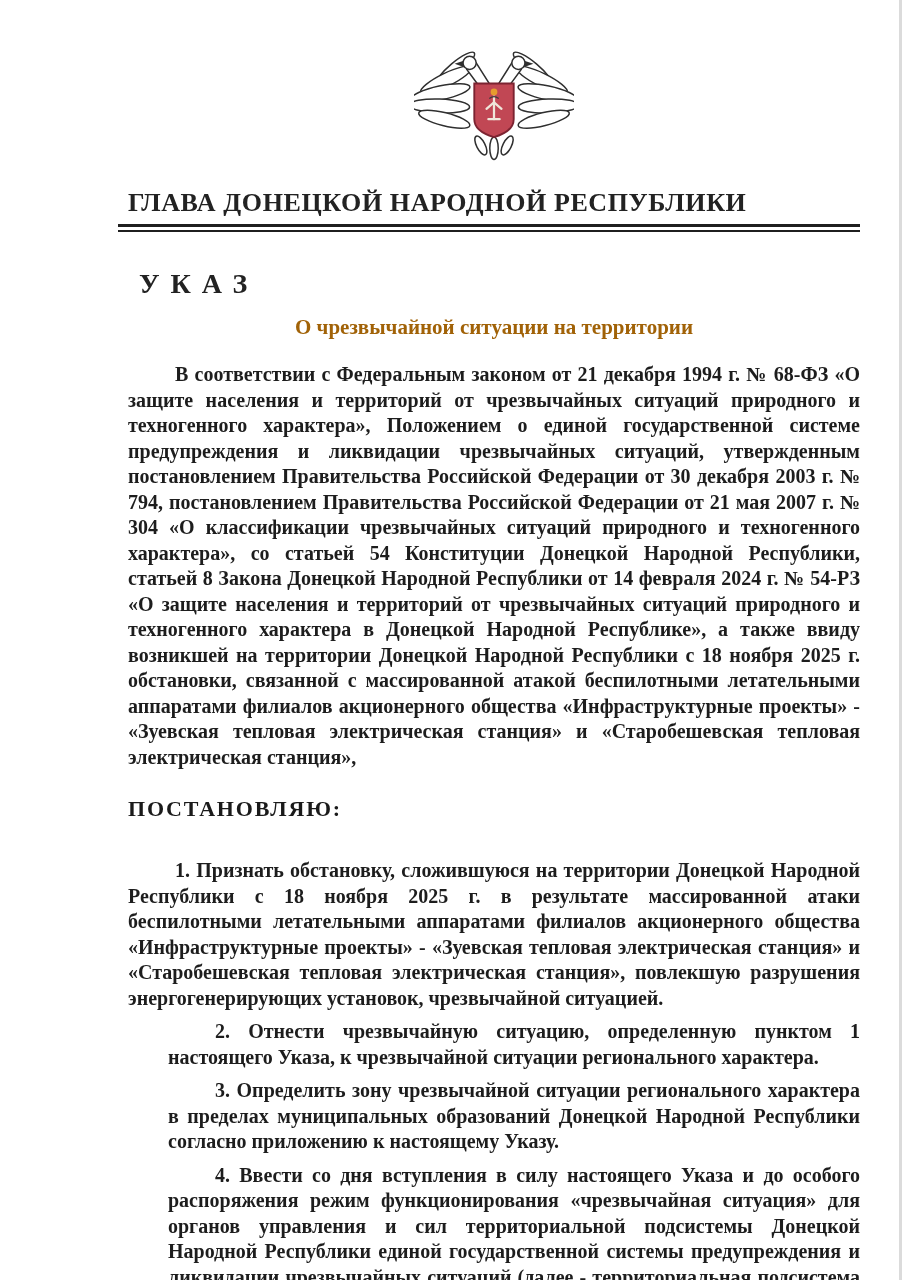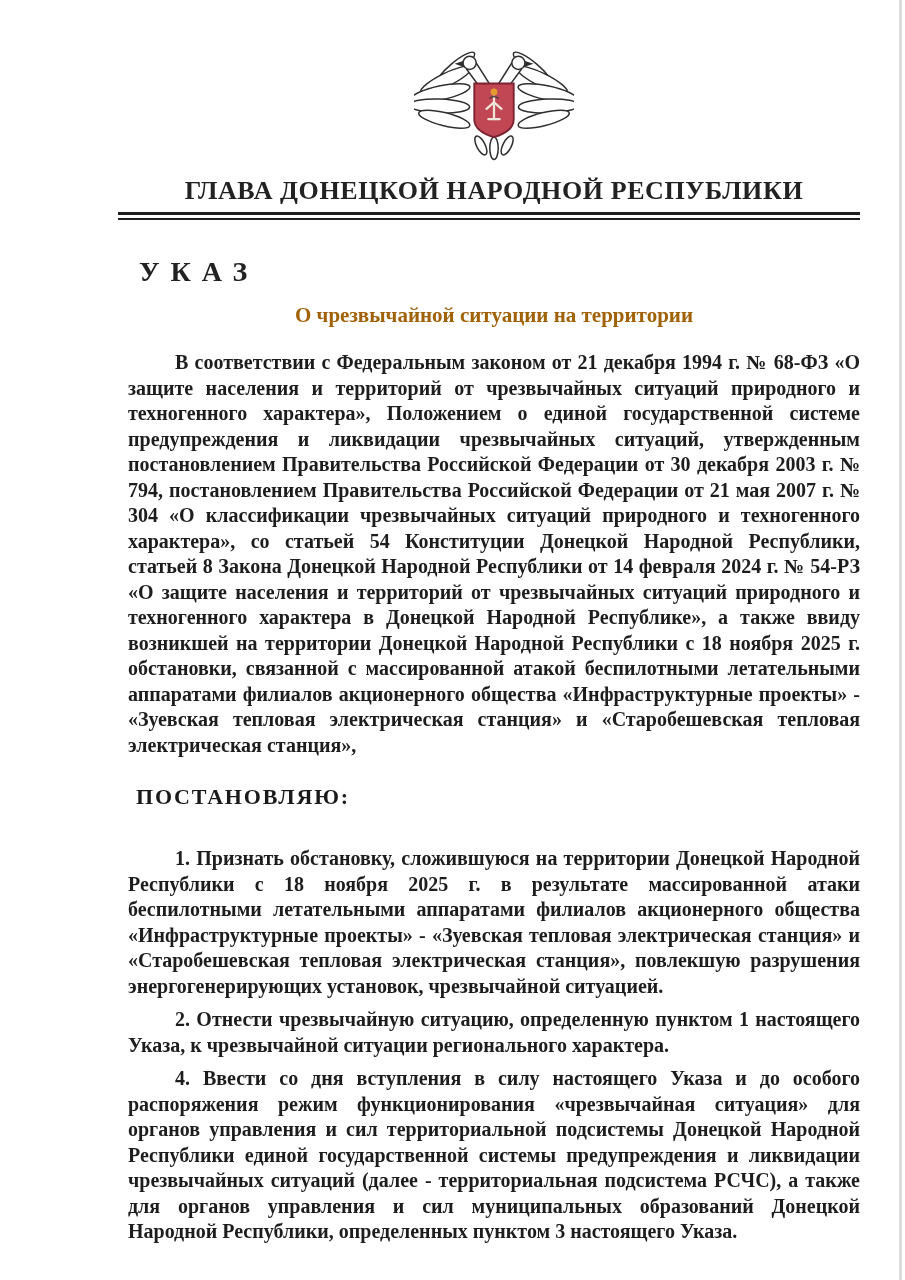--- a/index.html
+++ b/index.html
@@ -30,22 +30,21 @@
   }
   .emblem-wrap {
     margin: 46px auto 0;
     width: 160px;
     height: 122px;
     display: flex;
     align-items: center;
     justify-content: center;
   }
   .issuer-title {
-    margin-top: 8px;
-    text-align: center;
+    margin-top: 20px;
     font-size: 26px;
     font-weight: bold;
     letter-spacing: 0.6px;
     white-space: nowrap;
     color: #222;
   }
   .header-rule { margin-top: 6px; margin-left: -10px; width: 742px; }
   .header-rule .rule-top    { height: 3px; background: #1f1f1f; }
   .header-rule .rule-gap    { height: 3px; }
   .header-rule .rule-bottom { height: 2px; background: #1f1f1f; }
@@ -75,24 +74,23 @@
     color: #1d1d1d;
     font-weight: bold;
   }
   .preamble { margin-top: 22px; }
   .resolution-word {
     margin-top: 26px;
     font-size: 22px;
     font-weight: bold;
     letter-spacing: 1.8px;
     color: #1a1a1a;
-    margin-left: 8px;
   }
   .item-1 { margin-top: 36px; }
-  .item-2, .item-3, .item-4 { margin-top: 8px; }
+  .item-2, .item-3, .item-4 { margin-top: 8px; margin-left: 40px; }
 </style>
 </head>
 <body>
 
 <div class="page">
   <div class="scan-edge"></div>
 
   <div class="content">
 
     <div class="emblem-wrap">
@@ -154,16 +152,17 @@
     <p class="doc-subject">
       <span>О чрезвычайной ситуации на территории</span><br>
     </p>
 
     <p class="body-par preamble">В соответствии с Федеральным законом от 21 декабря 1994 г. № 68-ФЗ «О защите населения и территорий от чрезвычайных ситуаций природного и техногенного характера», Положением о единой государственной системе предупреждения и ликвидации чрезвычайных ситуаций, утвержденным постановлением Правительства Российской Федерации от 30 декабря 2003 г. № 794, постановлением Правительства Российской Федерации от 21 мая 2007 г. № 304 «О классификации чрезвычайных ситуаций природного и техногенного характера», со статьей 54 Конституции Донецкой Народной Республики, статьей 8 Закона Донецкой Народной Республики от 14 февраля 2024 г. № 54-РЗ «О защите населения и территорий от чрезвычайных ситуаций природного и техногенного характера в Донецкой Народной Республике», а также ввиду возникшей на территории Донецкой Народной Республики с 18 ноября 2025 г. обстановки, связанной с массированной атакой беспилотными летательными аппаратами филиалов акционерного общества «Инфраструктурные проекты» - «Зуевская тепловая электрическая станция» и «Старобешевская тепловая электрическая станция»,</p>
 
     <p class="resolution-word">ПОСТАНОВЛЯЮ:</p>
 
     <p class="body-par item-1">1. Признать обстановку, сложившуюся на территории Донецкой Народной Республики с 18 ноября 2025 г. в результате массированной атаки беспилотными летательными аппаратами филиалов акционерного общества «Инфраструктурные проекты» - «Зуевская тепловая электрическая станция» и «Старобешевская тепловая электрическая станция», повлекшую разрушения энергогенерирующих установок, чрезвычайной ситуацией.</p>
     <p class="body-par item-2">2. Отнести чрезвычайную ситуацию, определенную пунктом 1 настоящего Указа, к чрезвычайной ситуации регионального характера.</p>
+    <p class="body-par item-3">3. Определить зону чрезвычайной ситуации регионального характера в пределах муниципальных образований Донецкой Народной Республики согласно приложению к настоящему Указу.</p>
     <p class="body-par item-4">4. Ввести со дня вступления в силу настоящего Указа и до особого распоряжения режим функционирования «чрезвычайная ситуация» для органов управления и сил территориальной подсистемы Донецкой Народной Республики единой государственной системы предупреждения и ликвидации чрезвычайных ситуаций (далее - территориальная подсистема РСЧС), а также для органов управления и сил муниципальных образований Донецкой Народной Республики, определенных пунктом 3 настоящего Указа.</p>
 
   </div>
 </div>
 
 </body></html>

